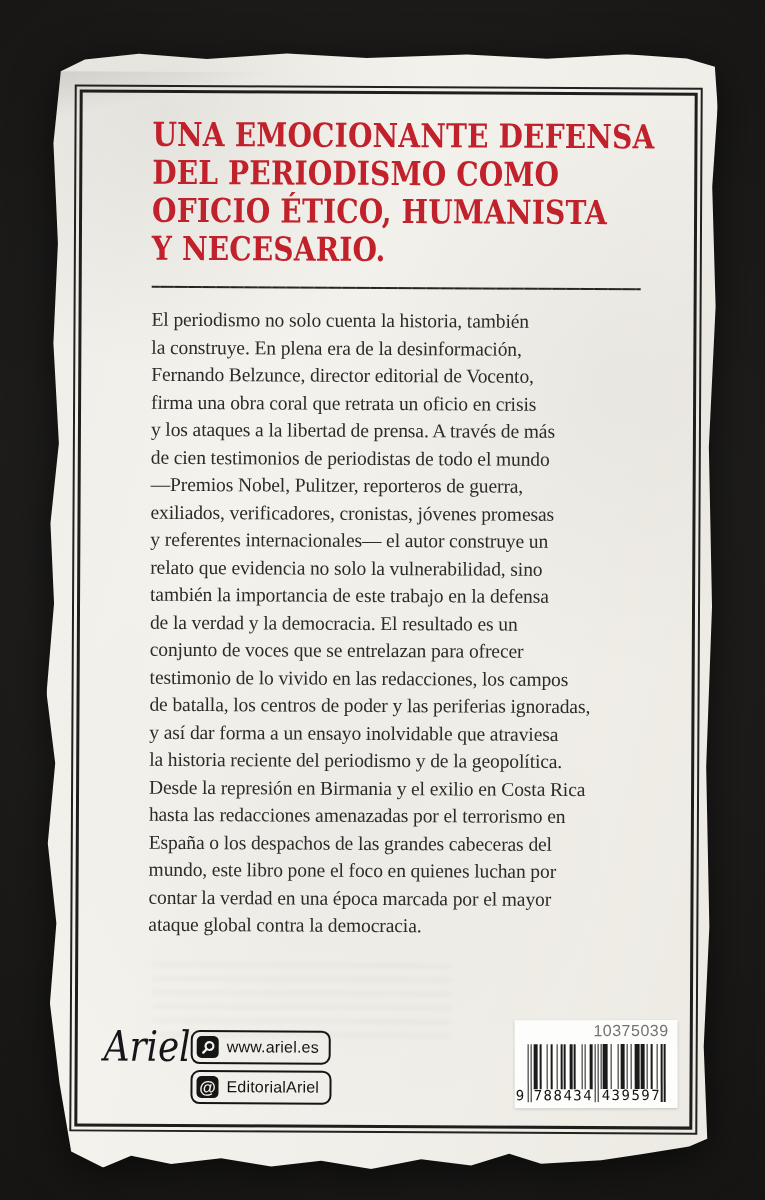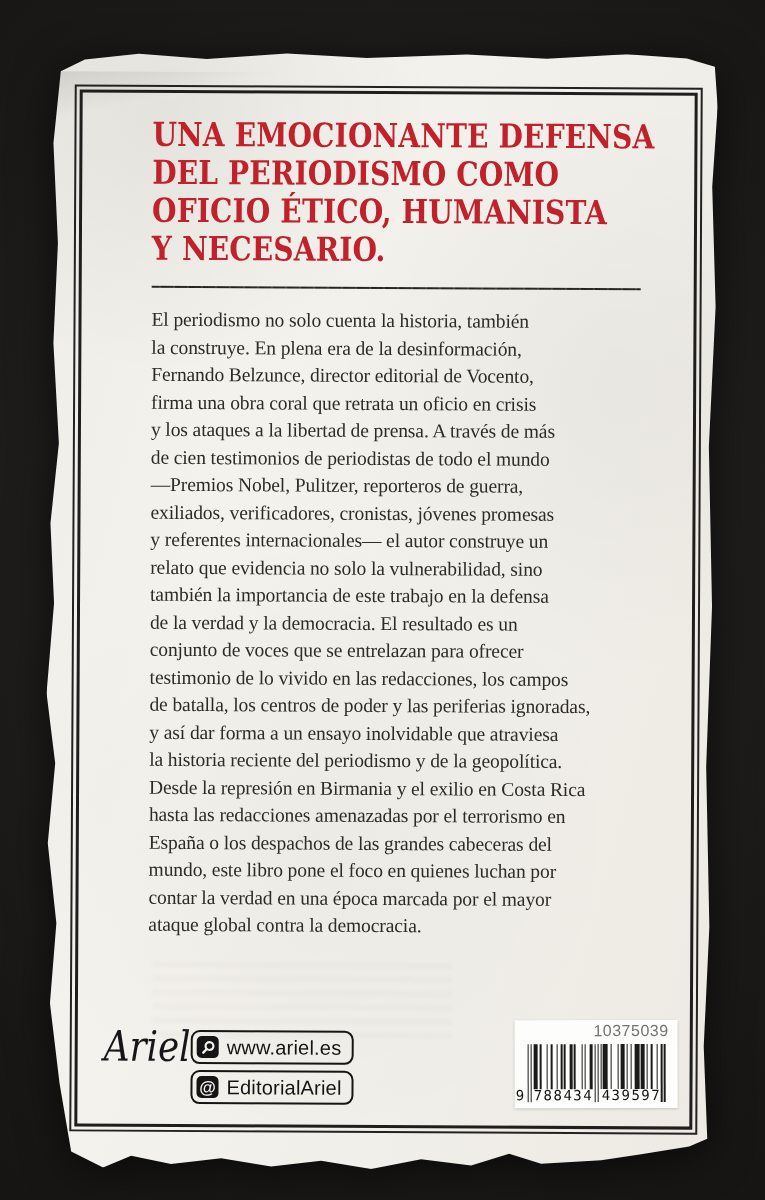--- a/index.html
+++ b/index.html
@@ -69,21 +69,21 @@
     border:2.5px solid #151515;border-radius:9px;background:transparent;
     height:30px;padding:0 10px 0 4px;width:max-content;
   }
   .pill-icon{
     width:22px;height:22px;border-radius:5px;background:#151515;color:#f4f2ec;
     display:flex;align-items:center;justify-content:center;flex:0 0 auto;
   }
   .pill-icon svg{display:block;}
   .at-glyph{font-family:"Liberation Sans", sans-serif;font-size:17px;line-height:17px;font-weight:bold;}
   .pill-label{
-    font-family:"Liberation Sans", sans-serif;font-size:20px;color:#141414;letter-spacing:0.2px;
+    font-family:"Liberation Sans", sans-serif;font-size:16px;color:#141414;letter-spacing:0.2px;
   }
   .barcode-label{
     position:absolute;left:473px;top:974px;width:163px;height:88px;background:#fdfdfc;
     box-shadow:0 1px 3px rgba(0,0,0,0.18);transform:rotate(-0.4deg);
   }
   .bc-num{
     position:absolute;right:9px;top:2px;font-family:"Liberation Sans", sans-serif;
     font-size:16px;letter-spacing:0.5px;color:#737373;
   }
   .bars{position:absolute;left:13px;top:24px;width:138px;height:58px;}

